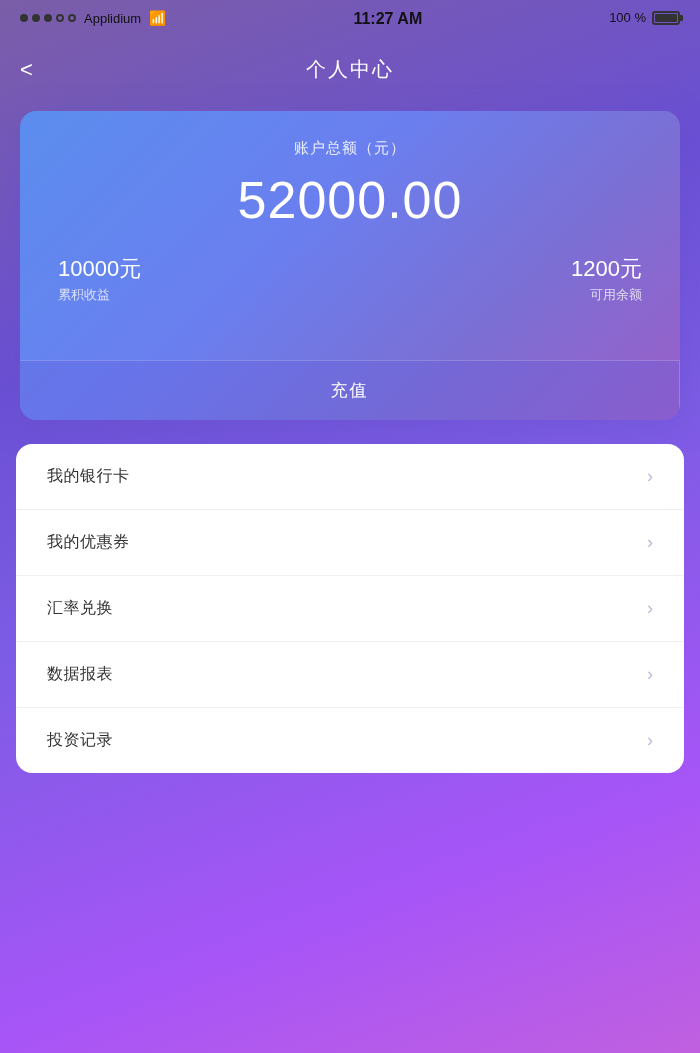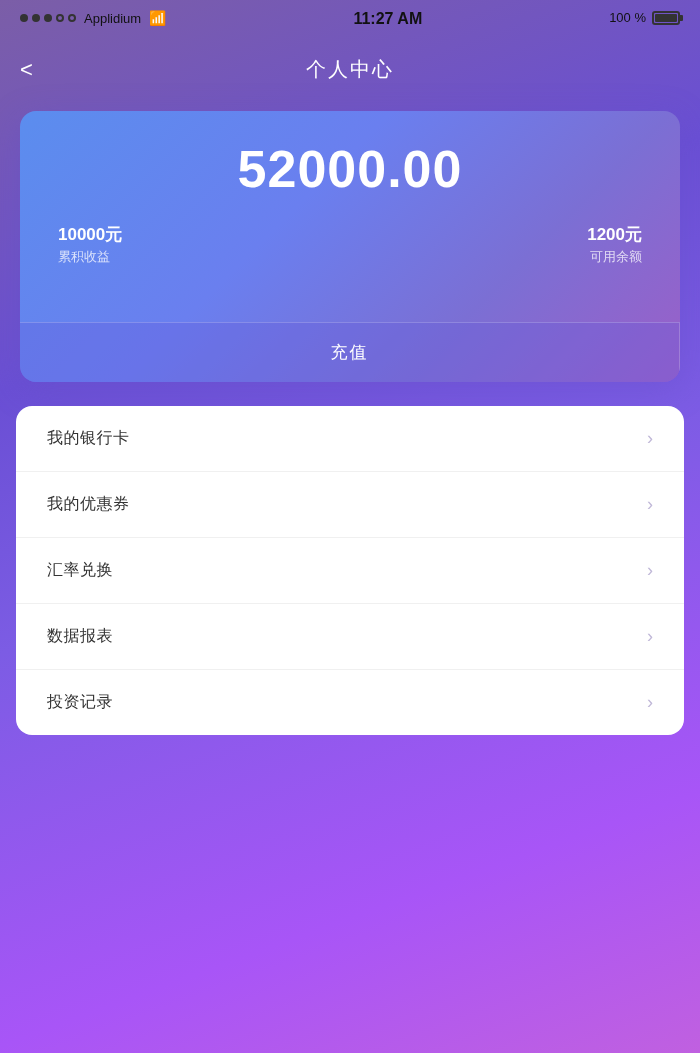--- a/index.html
+++ b/index.html
@@ -152,21 +152,21 @@
       color: rgba(255, 255, 255, 0.85);
       font-size: 15px;
       letter-spacing: 1px;
       margin-bottom: 12px;
     }
 
     .account-amount {
       text-align: center;
       color: white;
       font-size: 52px;
-      font-weight: 700;
+      font-weight: 400;
       letter-spacing: 1px;
       margin-bottom: 24px;
     }
 
     .card-stats {
       display: flex;
       justify-content: space-between;
       padding: 0 10px;
       padding-bottom: 20px;
     }
@@ -176,22 +176,22 @@
       flex-direction: column;
       align-items: flex-start;
     }
 
     .stat-item:last-child {
       align-items: flex-end;
     }
 
     .stat-value {
       color: white;
-      font-size: 17px;
-      font-weight: 700;
+      font-size: 22px;
+      font-weight: 400;
     }
 
     .stat-label {
       color: rgba(255, 255, 255, 0.75);
       font-size: 13px;
       margin-top: 2px;
       text-align: center;
     }
 
     .card-actions {
@@ -276,20 +276,21 @@
   </div>
 </div>
 
 <div class="header">
   <span class="back-button">&lt;</span>
   <span class="header-title">个人中心</span>
 </div>
 
 <div class="account-card">
   <div class="card-top">
+    <div class="account-label">账户总额（元）</div>
     <div class="account-amount">52000.00</div>
     <div class="card-stats">
       <div class="stat-item">
         <span class="stat-value">10000元</span>
         <span class="stat-label">累积收益</span>
       </div>
       <div class="stat-item">
         <span class="stat-value">1200元</span>
         <span class="stat-label">可用余额</span>
       </div>

